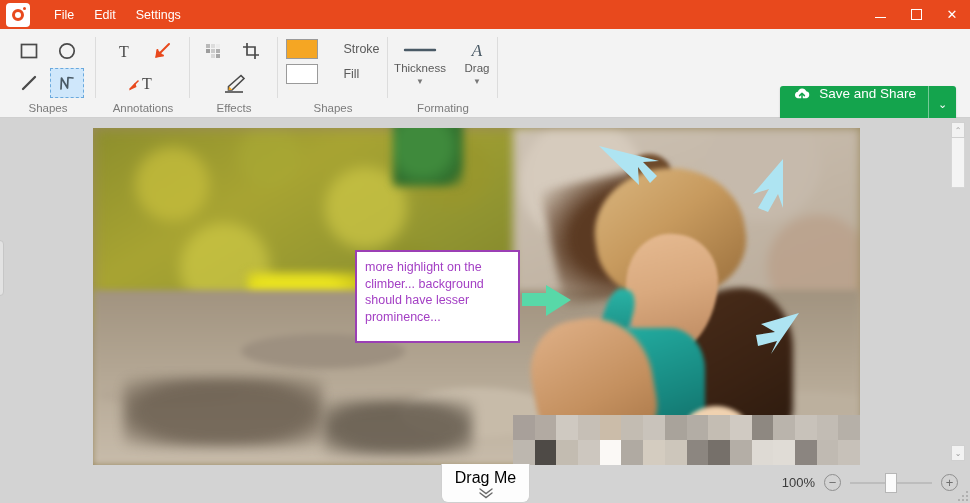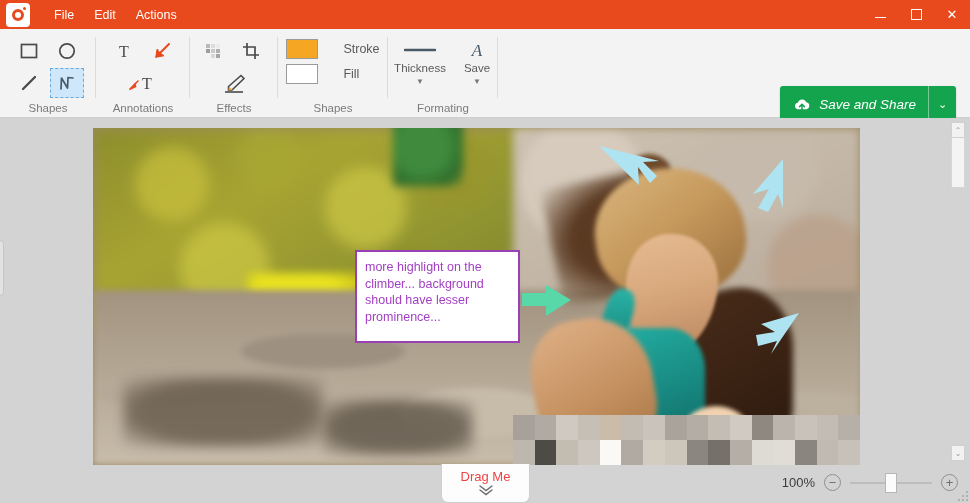--- a/index.html
+++ b/index.html
@@ -88,21 +88,21 @@
   .fmt-btn .lbl { font-size:11.5px; color:#5a5a5a; margin-top:1px; }
   .fmt-btn .caret { font-size:8px; color:#777; line-height:9px; margin-top:3px; }
 
   
   .save-share {
     position:absolute; right:14px; top:57px; height:37px;
     display:flex; align-items:stretch;
     background:#14a44d; border-radius:3px; color:#fff;
     box-shadow: 0 1px 2px rgba(0,0,0,0.18);
   }
-  .ss-main { display:flex; align-items:center; gap:8px; padding: 0 12px 0 13px; font-style: italic; }
+  .ss-main { display:flex; align-items:flex-start; gap:8px; padding: 0 12px 0 13px; }
   .ss-label { font-size:13.5px; }
   .ss-caret {
     display:flex; align-items:center; justify-content:center;
     width: 28px; border-left: 1px solid rgba(255,255,255,0.42); font-size:11px;
   }
 
   
   .canvas-area {
     position:absolute; left:0; top:118px; width:970px; height:347px;
     background:#d3d3d3;
@@ -273,21 +273,21 @@
     position:absolute; left:0; top:465px; width:970px; height:38px;
     background:#d3d3d3;
   }
   .dragme {
     position:absolute; left:441px; top:-1px; width:89px; height:39px;
     background:#fdfdfd; border:1px solid #cfcfcf; border-top:none;
     border-radius: 0 0 7px 7px;
     display:flex; flex-direction:column; align-items:center; justify-content:flex-start;
     padding-top:5px;
   }
-  .dragme .t { font-size:13px; color:#ef4444; }
+  .dragme .t { font-size:16px; color:#000000; }
   .dragme .chev { font-size:11px; color:#6a6a6a; line-height:10px; letter-spacing:-1px; }
 
   .zoomctl {
     position:absolute; right:12px; top:9px; display:flex; align-items:center; gap:9px;
   }
   .zoom-pct { font-size:13px; color:#3c3c3c; }
   .circ-btn {
     width:17px; height:17px; border-radius:50%; border:1.5px solid #8f8f8f;
     display:flex; align-items:center; justify-content:center;
     font-size:13px; color:#6e6e6e; line-height:1;
@@ -311,21 +311,21 @@
 <div id="app">
 
   <div class="titlebar">
     <div class="logo">
       <span class="ring"></span>
         <span class="dot"></span>
     </div>
     <div class="menubar">
       <div class="menu-item">File</div>
       <div class="menu-item">Edit</div>
-      <div class="menu-item">Actions</div>
+      <div class="menu-item">Settings</div>
     </div>
     <div class="wincontrols">
       <div class="wc">
           <span class="min"></span>
         </div>
       <div class="wc">
           <span class="max"></span>
         </div>
       <div class="wc">✕</div>
     </div>
@@ -443,21 +443,21 @@
             </span>
             <span class="lbl">Thickness</span>
             <span class="caret">▼</span>
           </div>
           <div class="fmt-btn" style="width:38px;">
             <span class="icon">
               <svg width="20" height="20" viewBox="0 0 20 20">
                   <text x="10" y="16" font-family="Liberation Serif, serif" font-style="italic" font-size="17" fill="#4a5a66" text-anchor="middle">A</text>
                 </svg>
             </span>
-            <span class="lbl">Save</span>
+            <span class="lbl">Drag</span>
             <span class="caret">▼</span>
           </div>
         </div>
         <div class="group-label">Formating</div>
         <div class="sep"></div>
       </div>
     </div>
 
     <div class="save-share">
       <div class="ss-main">

